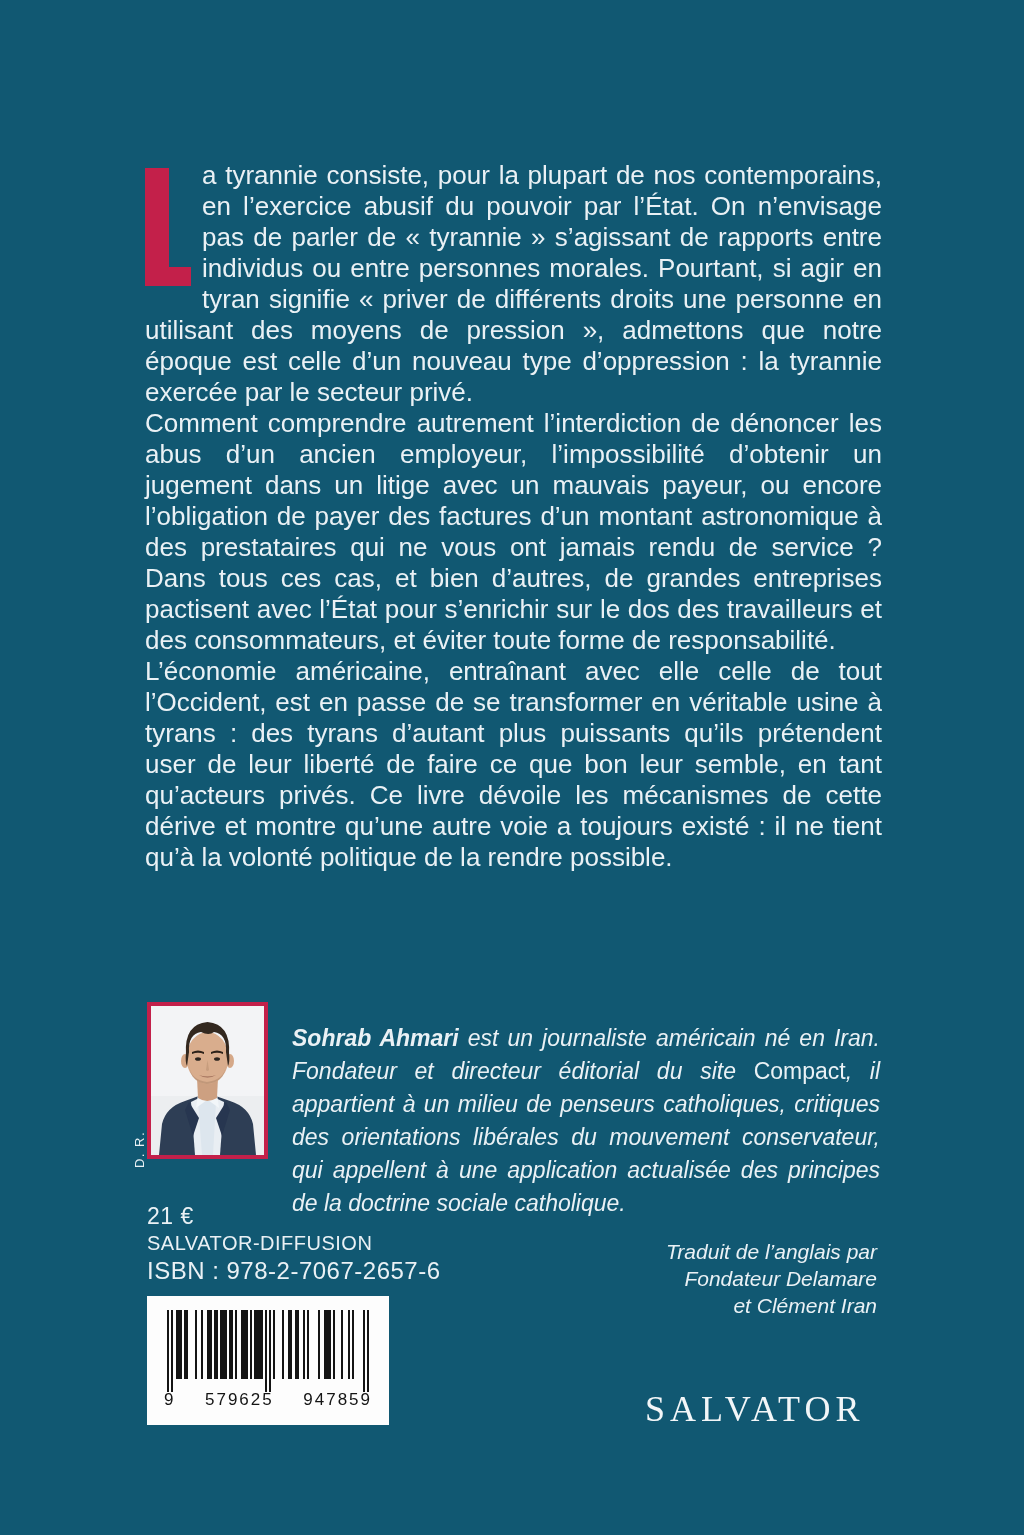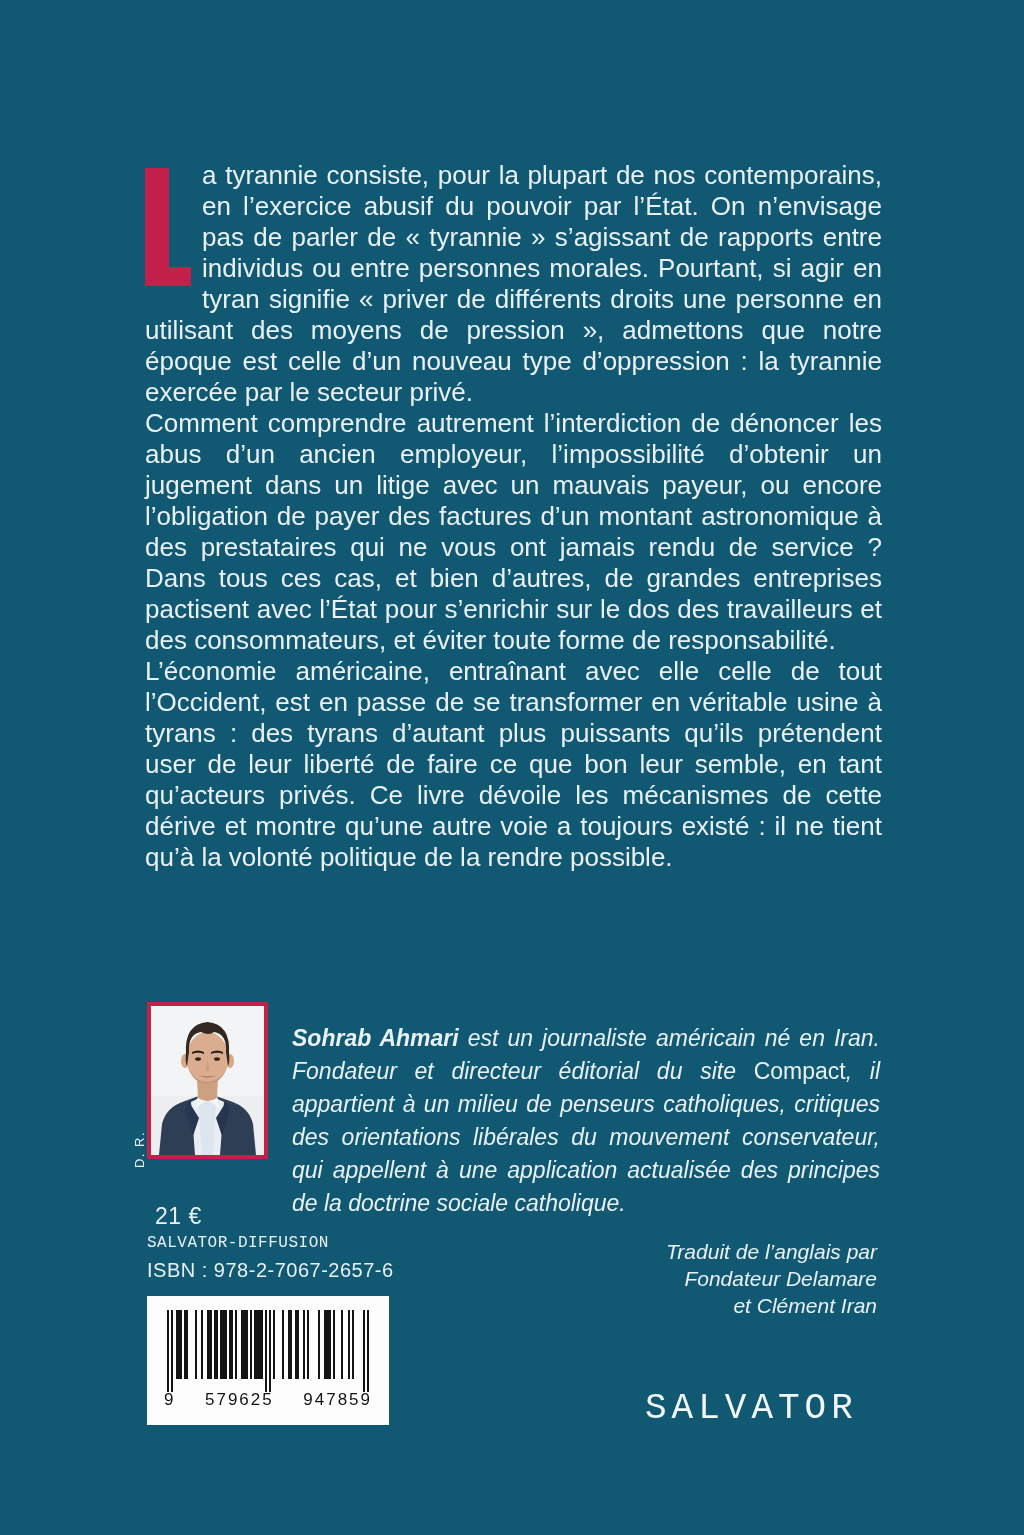--- a/index.html
+++ b/index.html
@@ -53,23 +53,23 @@
   }
   .bio{
     position:absolute;left:292px;top:999px;width:588px;
     font-size:23px;line-height:33px;
     font-style:italic;text-align:justify;
   }
   .bio .author-name{font-weight:bold;}
   .bio .site-name{font-style:normal;margin-top:28px;}
   
   .sales{position:absolute;left:147px;top:1203px;line-height:27px;}
-  .sales .price{font-size:23px;letter-spacing:.5px;margin-left:8px;}
-  .sales .distributor{font-size:16px;letter-spacing:.5px;font-family:Liberation Mono, monospace;}
-  .sales .isbn{font-size:20px;letter-spacing:.5px;}
+  .sales .price{font-size:23px;letter-spacing:.5px;}
+  .sales .distributor{font-size:20px;letter-spacing:.5px;}
+  .sales .isbn{font-size:24px;letter-spacing:.5px;}
   
   .barcode{
     position:absolute;left:147px;top:1296px;
     width:242px;height:129px;box-sizing:border-box;
     background:var(--barcode-bg);
     padding:14px 20px 0 20px;
   }
   .barcode svg{display:block;width:202px;height:82px;fill:var(--barcode-ink);}
   .barcode-number{
     display:flex;justify-content:space-between;
@@ -80,21 +80,21 @@
   }
   
   .translation{
     position:absolute;right:147px;top:1238px;
     text-align:right;font-style:italic;
     font-size:21px;line-height:27px;
   }
   
   .publisher-logo{
     position:absolute;left:645px;top:1388px;
-    font-family:Liberation Mono, monospace;
+    font-family:Liberation Serif, serif;
     font-size:36px;letter-spacing:5px;
     color:#F2F6F8;
     text-align:center;
   }
 </style>
 </head>
 <body>
 
 <div class="cover">
 

